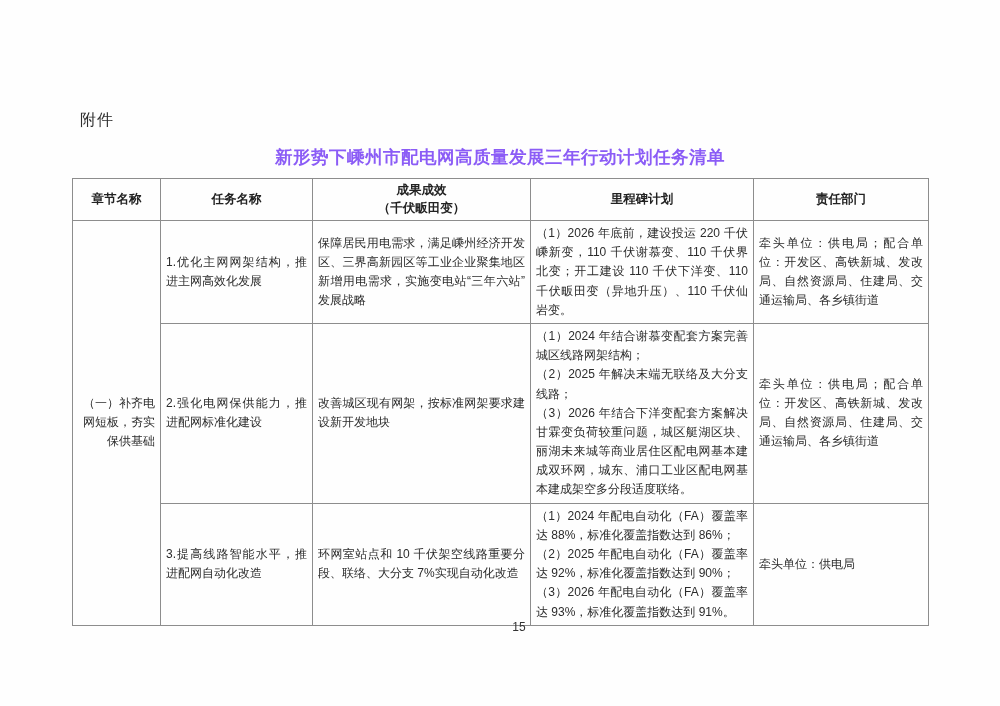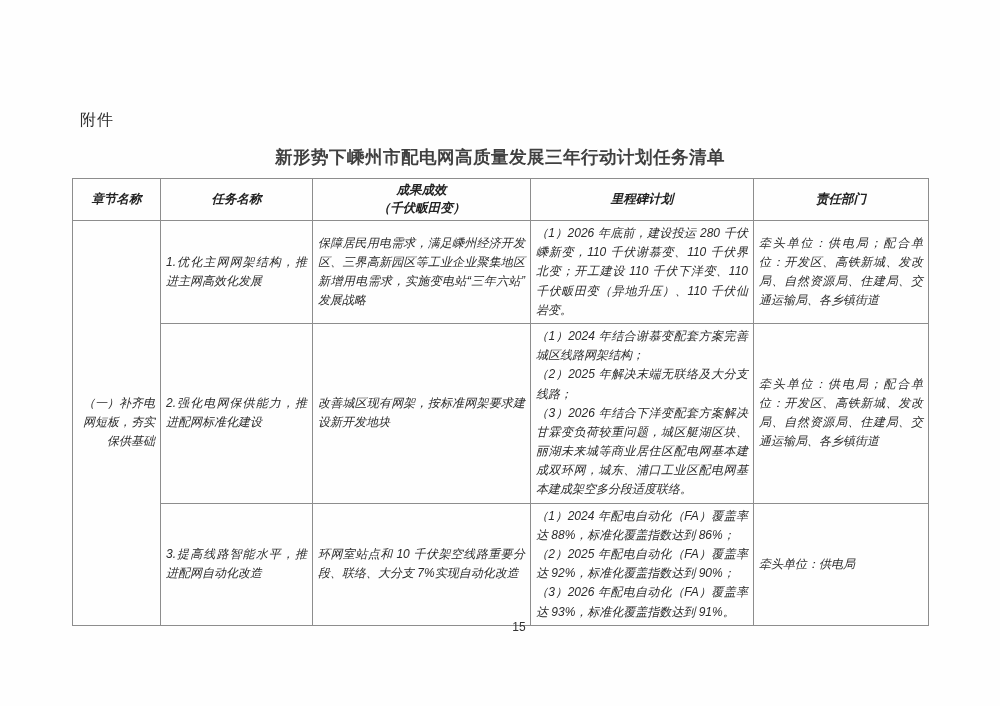--- a/index.html
+++ b/index.html
@@ -22,30 +22,29 @@
     letter-spacing: 1px;
     color: #2e2e2e;
   }
   .doc-title {
     position: absolute;
     left: 0; top: 145px;
     width: 100%;
     text-align: center;
     font-size: 17.5px;
     font-weight: bold;
-    color: #404040;
+    color: #8b5cf6;
     letter-spacing: 0.5px;
   }
   table.task-table {
     position: absolute;
     left: 72px; top: 178px;
     width: 856px;
     border-collapse: collapse;
     table-layout: fixed;
-    font-style: italic;
   }
   table.task-table th, table.task-table td {
     border: 1px solid #8d8d8d;
     font-size: 12px;
     line-height: 1.6;
     color: #2b2b2b;
     padding: 3px 5px;
     vertical-align: middle;
     word-break: break-all;
   }
@@ -101,21 +100,21 @@
 （千伏畈田变）</th>
         <th>里程碑计划</th>
         <th>责任部门</th>
       </tr>
     </thead>
     <tbody>
       <tr class="row-1">
         <td class="cell-chapter" rowspan="3">（一）补齐电网短板，夯实保供基础</td>
         <td class="cell-task">1.优化主网网架结构，推进主网高效化发展</td>
         <td class="cell-outcome">保障居民用电需求，满足嵊州经济开发区、三界高新园区等工业企业聚集地区新增用电需求，实施变电站“三年六站”发展战略</td>
-        <td class="cell-milestone">（1）2026 年底前，建设投运 280 千伏嵊新变，110 千伏谢慕变、110 千伏界北变；开工建设 110 千伏下洋变、110 千伏畈田变（异地升压）、110 千伏仙岩变。</td>
+        <td class="cell-milestone">（1）2026 年底前，建设投运 220 千伏嵊新变，110 千伏谢慕变、110 千伏界北变；开工建设 110 千伏下洋变、110 千伏畈田变（异地升压）、110 千伏仙岩变。</td>
         <td class="cell-resp">牵头单位：供电局；配合单位：开发区、高铁新城、发改局、自然资源局、住建局、交通运输局、各乡镇街道</td>
       </tr>
       <tr class="row-2">
         <td class="cell-task">2.强化电网保供能力，推进配网标准化建设</td>
         <td class="cell-outcome">改善城区现有网架，按标准网架要求建设新开发地块</td>
         <td class="cell-milestone">（1）2024 年结合谢慕变配套方案完善城区线路网架结构；
 （2）2025 年解决末端无联络及大分支线路；
 （3）2026 年结合下洋变配套方案解决甘霖变负荷较重问题，城区艇湖区块、丽湖未来城等商业居住区配电网基本建成双环网，城东、浦口工业区配电网基本建成架空多分段适度联络。</td>
         <td class="cell-resp">牵头单位：供电局；配合单位：开发区、高铁新城、发改局、自然资源局、住建局、交通运输局、各乡镇街道</td>
       </tr>

